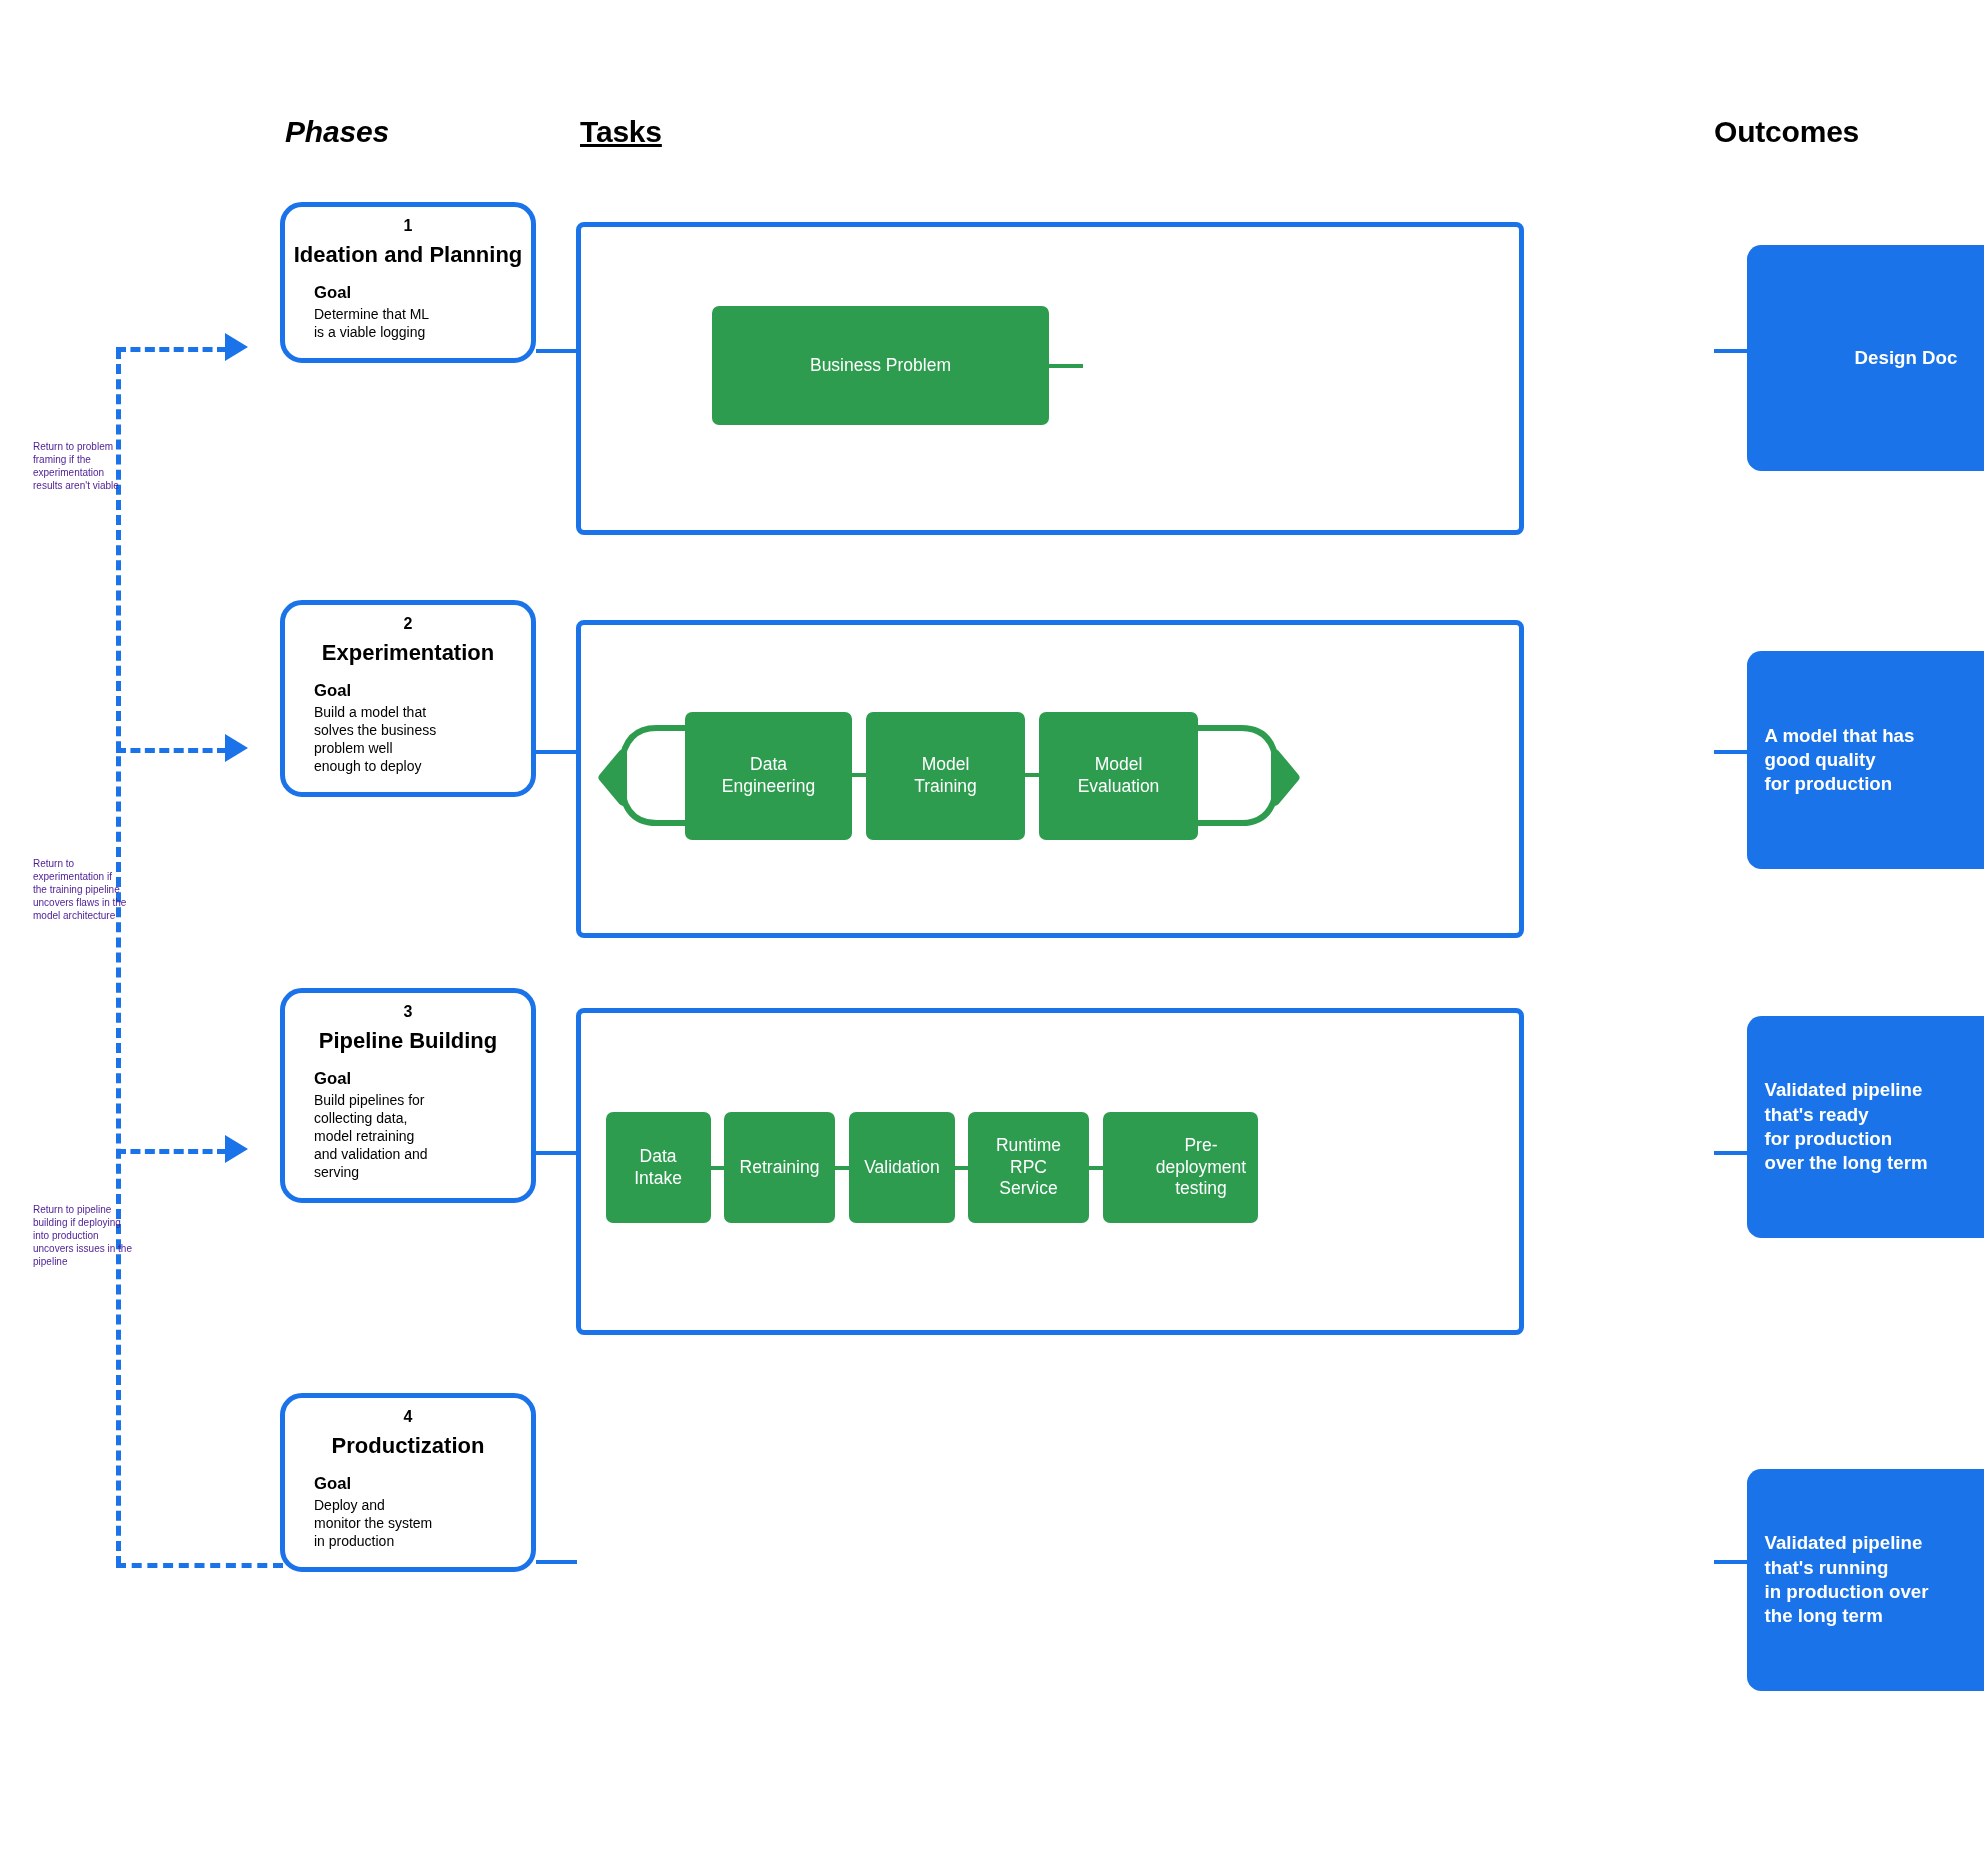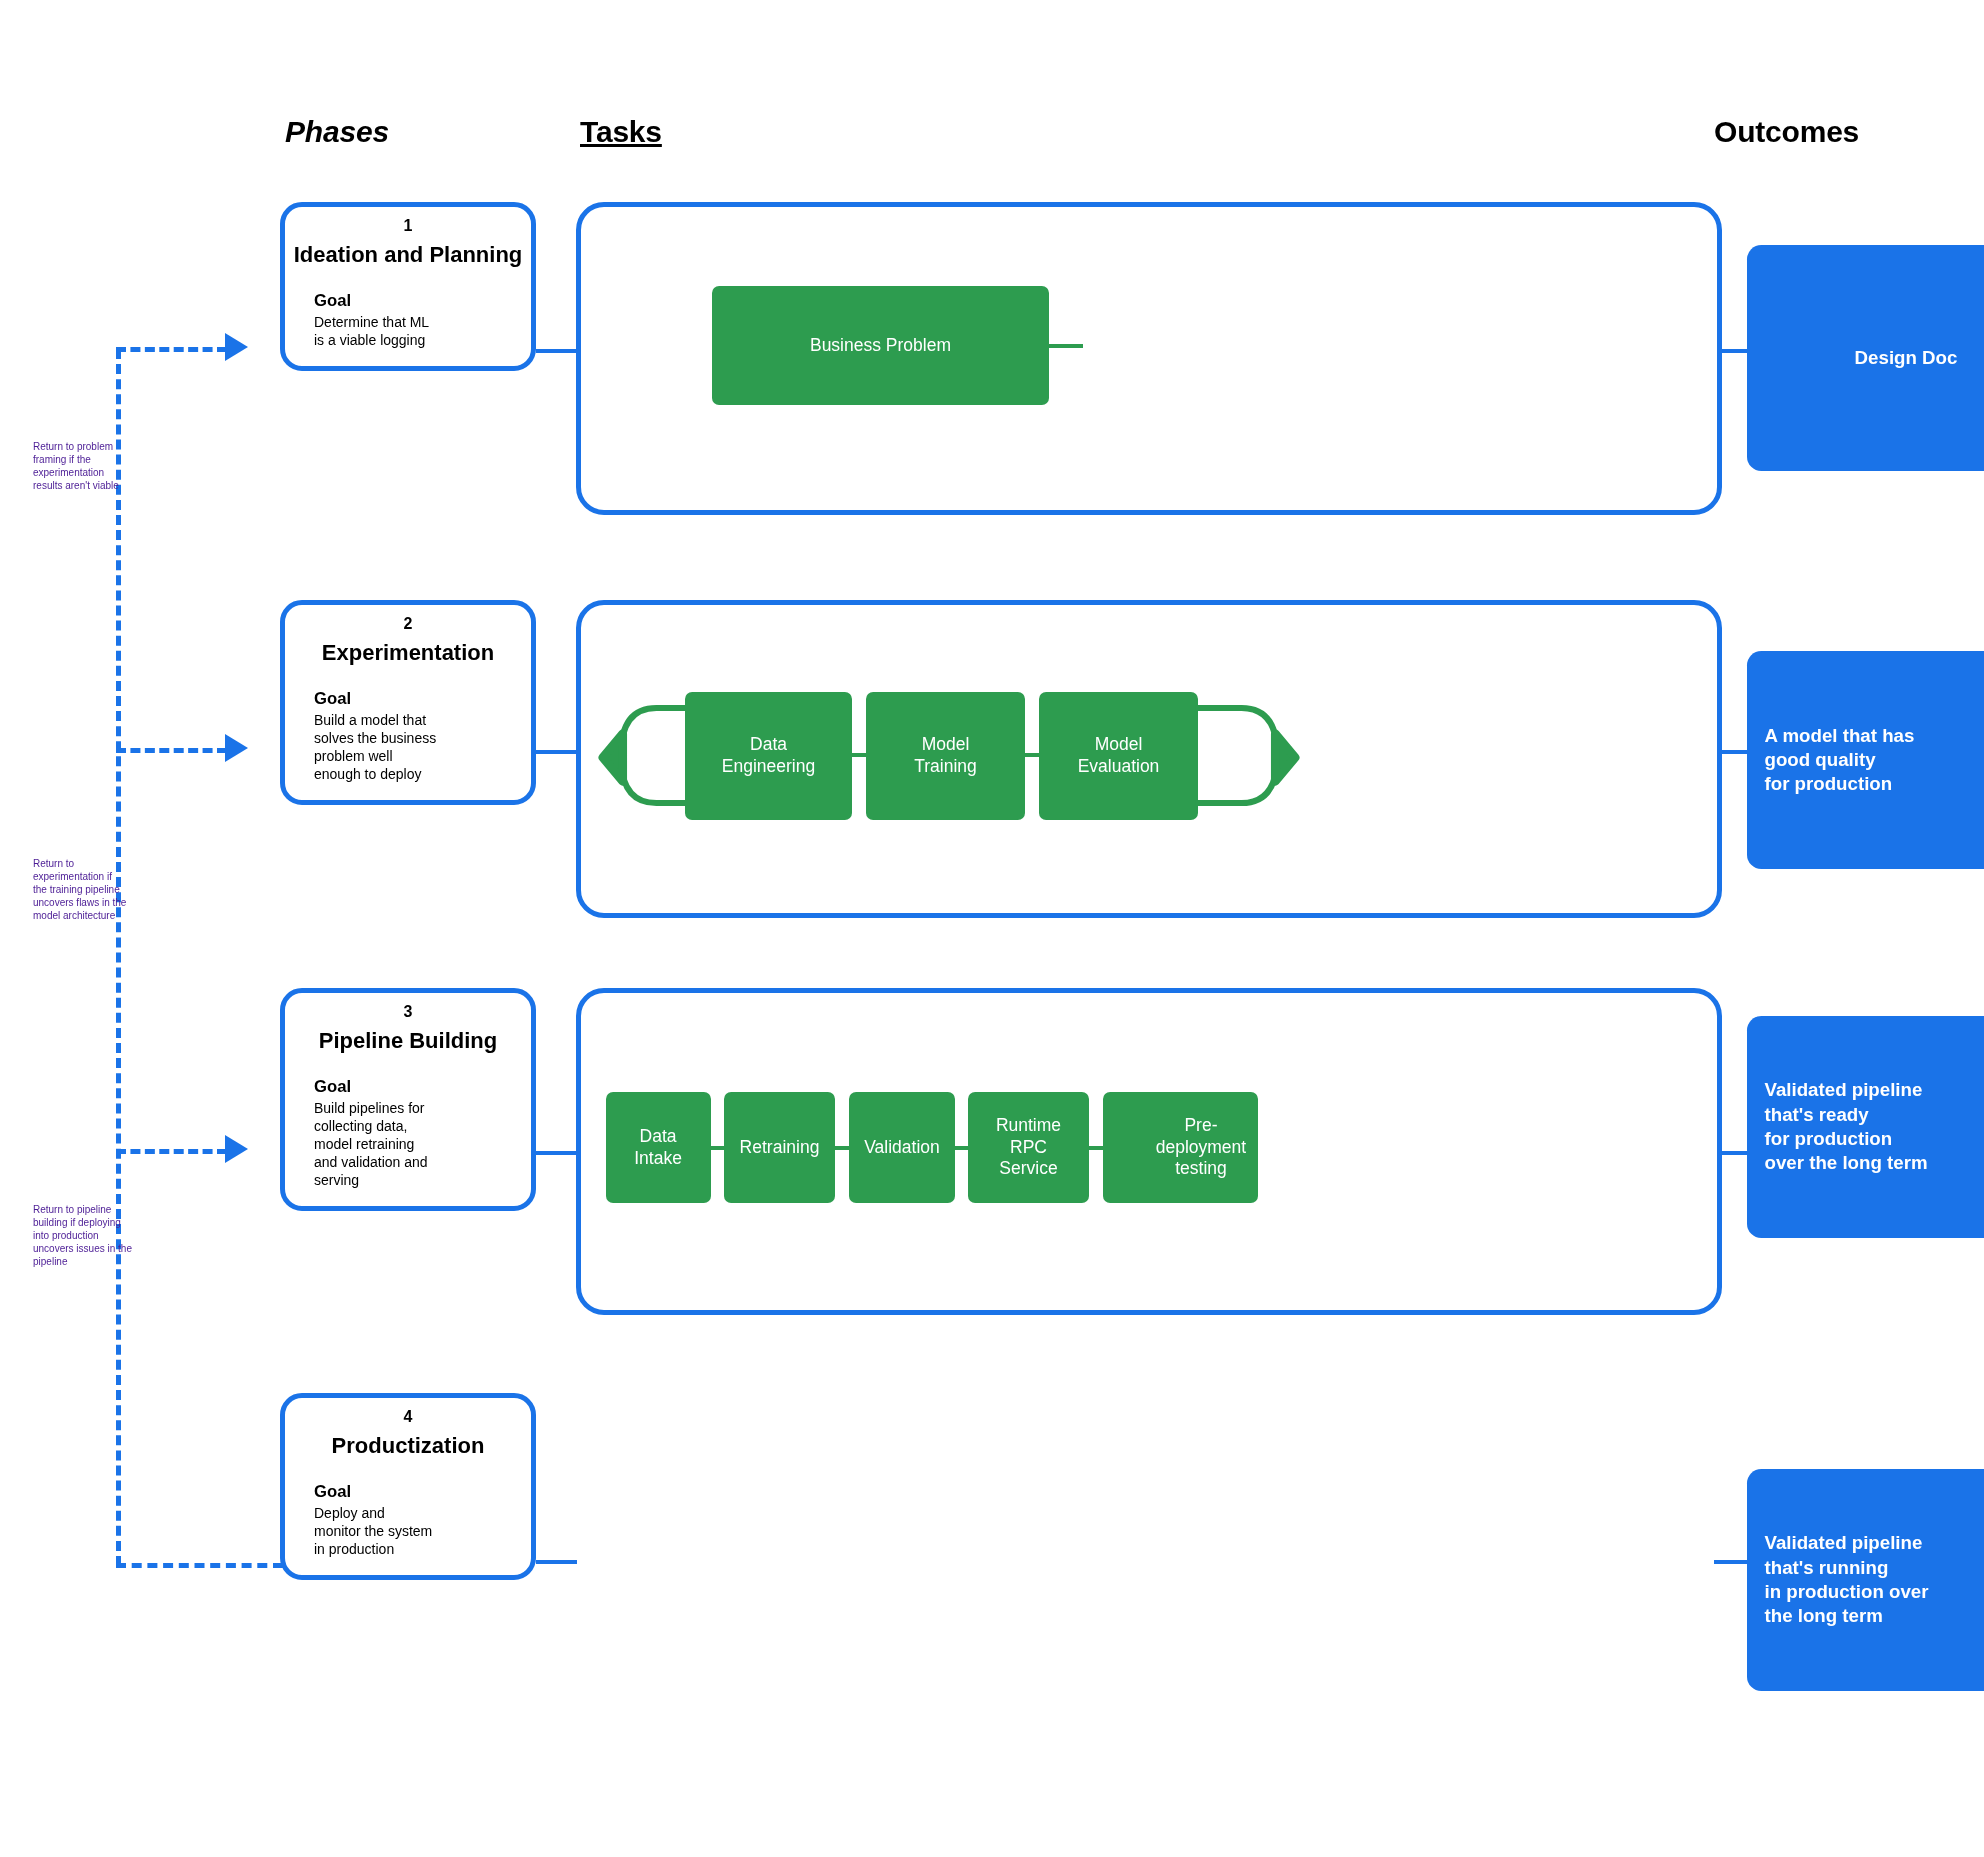--- a/index.html
+++ b/index.html
@@ -12,34 +12,34 @@
   #hdr-phases{left:285px;top:115px;font-style:italic;}
   #hdr-tasks{left:580px;top:115px;text-decoration:underline;}
   #hdr-outcomes{left:1714px;top:115px;}
 
   
   .phase-card{position:absolute;left:280px;width:256px;
     border:5.2px solid #1a73e8;border-radius:22px;background:#fff;box-sizing:border-box;}
   .phase-num{text-align:center;font-size:16px;font-weight:700;color:#000;margin-top:9.5px;}
   .phase-title{text-align:center;font-size:22px;font-weight:700;color:#000;line-height:1.12;
      margin-top:8px;padding:0 6.4px;}
-  .goal-wrap{padding:0 8px 0 29px;margin-top:24px;}
+  .goal-wrap{padding:0 8px 0 29px;margin-top:16px;}
   .goal-label{font-size:16.7px;font-weight:700;color:#000;}
   .goal-text{font-size:14px;font-weight:400;color:#000;line-height:1.28;margin-top:3.2px;
      max-width:187px;white-space:pre-line;}
 
   #phase1{top:202px;height:123px;}
   #phase1{height:auto;min-height:119px;padding-bottom:16px;}
   #phase2{top:600px;padding-bottom:16px;}
   #phase3{top:988px;padding-bottom:16px;}
   #phase4{top:1393px;padding-bottom:16px;}
 
   
-  .tasks-panel{position:absolute;left:576px;width:1146px;
-    border:5.2px solid #1a73e8;border-radius:28px;background:#fff;box-sizing:border-box;}
+  .tasks-panel{position:absolute;left:576px;width:948px;
+    border:5.2px solid #1a73e8;border-radius:8px;background:#fff;box-sizing:border-box;margin-top:20px;}
   #tasks1{top:202px;height:313px;}
   #tasks2{top:600px;height:318px;}
   #tasks3{top:988px;height:327px;}
   #tasks4{top:1393px;height:337px;}
 
   .tbox{position:absolute;background:#2d9c4f;border-radius:7.1px;color:#fff;
     display:flex;align-items:center;justify-content:center;text-align:center;
     font-size:17.5px;line-height:1.24;padding:0 7.1px;box-sizing:border-box;white-space:pre-line;}
   .tlink{position:absolute;background:#2d9c4f;height:4.4px;}
 

